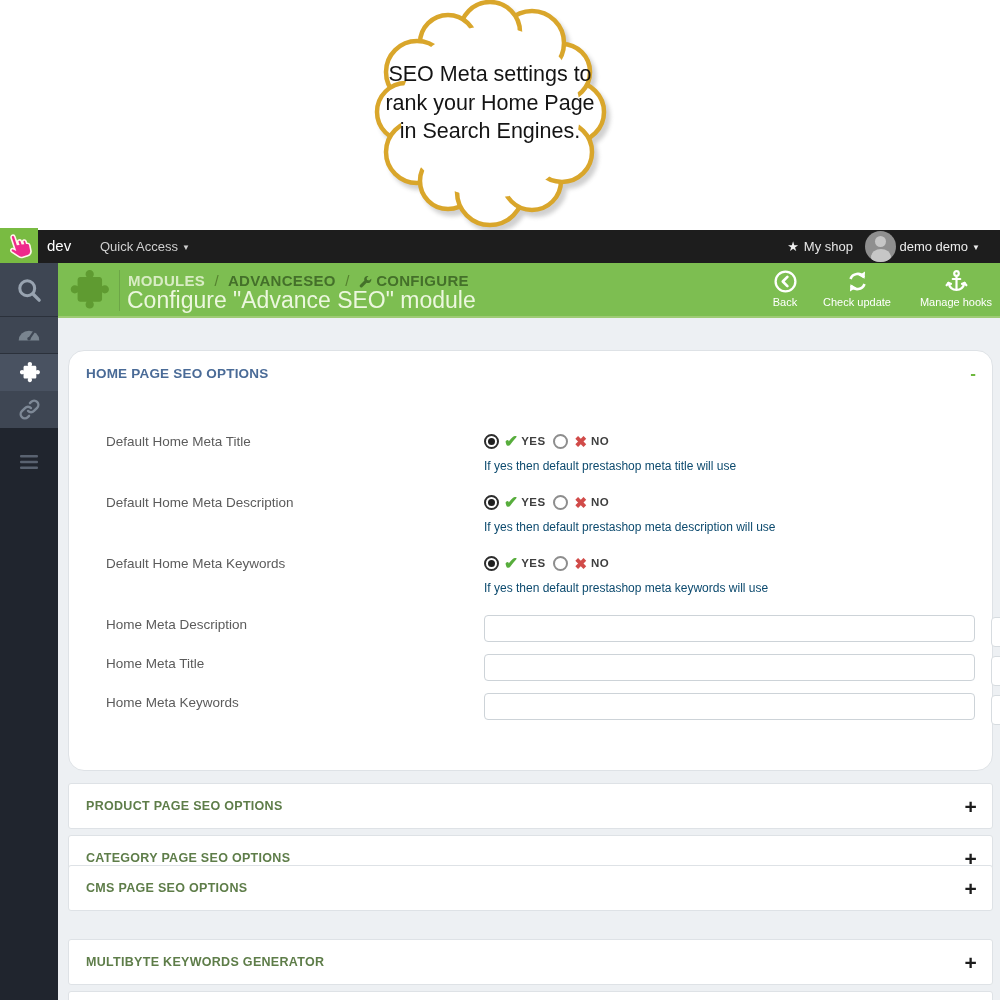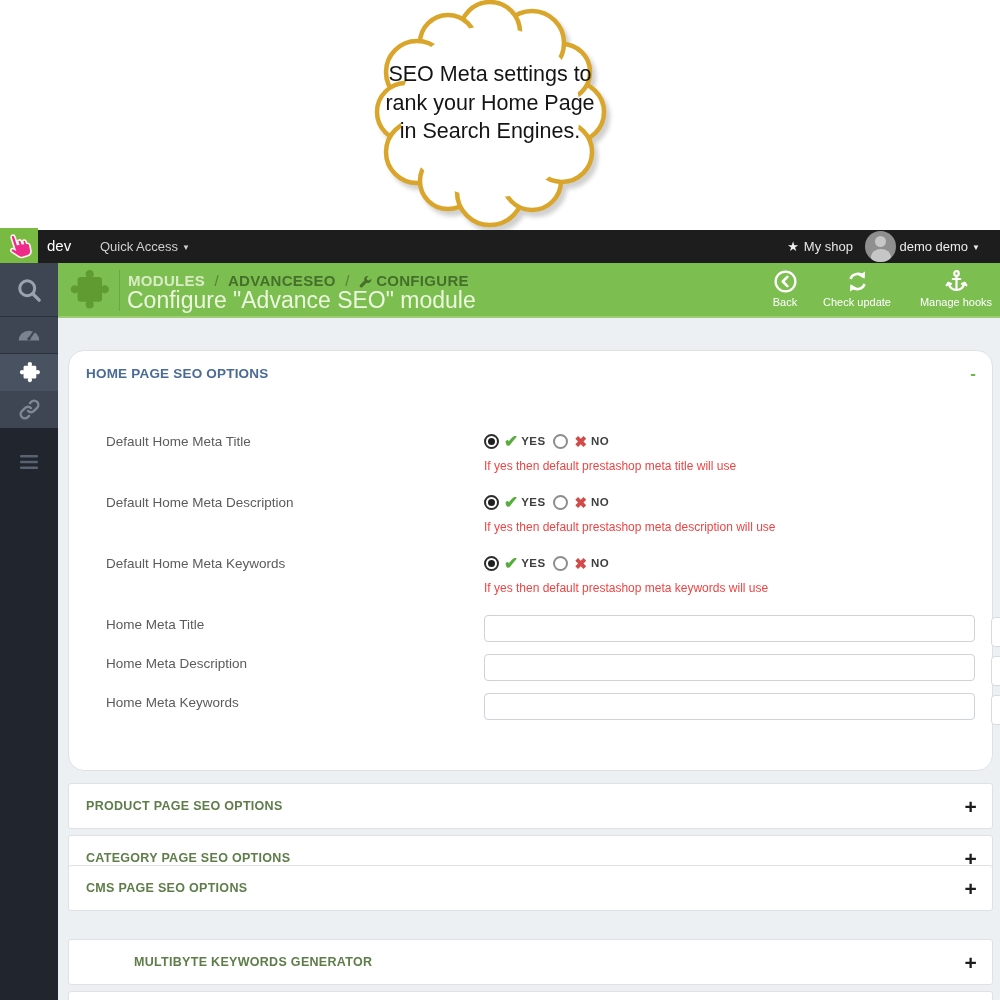--- a/index.html
+++ b/index.html
@@ -78,27 +78,27 @@
   .radio-line { display:flex; align-items:center; height:18px; }
   .radio { width:15px; height:15px; border-radius:50%; background:#fff; position:relative; cursor:pointer; flex:none; }
   .radio-on { border:2px solid #2d2d2d; }
   .radio-on::after { content:""; position:absolute; left:2px; top:2px; right:2px; bottom:2px;
                      background:#1f1f1f; border-radius:50%; }
   .radio-off { border:2px solid #8d8d8d; }
   .mk-yes { color:#57ad3c; font-size:17px; font-weight:700; margin:0 3px 0 5px; line-height:1; }
   .mk-no  { color:#d14b49; font-size:15px; font-weight:700; margin:0 4px 0 6px; line-height:1; }
   .opt-lb { font-size:11.5px; font-weight:700; color:#3f3f3f; letter-spacing:.4px; }
   .radio-line .radio-off { margin-left:8px; }
-  .help { margin-top:9px; font-size:12px; color:#ef4444; }
+  .help { margin-top:9px; font-size:12px; color:#0c4a6e; }
   .tinput { width:100%; height:27px; border:1px solid #cdd3d8; border-radius:4px; background:#fff;
             font-size:13px; padding:0 8px; color:#333; }
   .edge-box { position:absolute; left:933px; width:20px; height:30px; background:#fff;
               border:1px solid #d7dce0; border-radius:4px; }
   .panel-c0 { top:465px; height:46px; } .panel-c1 { top:517px; height:46px; }
-  .panel-c2 { top:547px; height:46px; } .panel-c3 { top:621px; height:46px;padding-left:48px; }
+  .panel-c2 { top:547px; height:46px; } .panel-c3 { top:621px; height:46px; }
   .panel-sliver { top:673px; height:30px; }
 </style>
 </head>
 <body>
 
 <div class="stage">
 
   <div class="cloud-wrap">
     <svg width="256" height="230" viewBox="0 0 256 230">
       <g fill="#ffffff" stroke="#d9a62b" stroke-width="4.5">
@@ -278,25 +278,25 @@
               <span class="opt-lb">YES</span>
               <span class="radio radio-off"></span>
               <span class="mk-no">✖</span>
               <span class="opt-lb">NO</span>
             </div>
             <div class="help">If yes then default prestashop meta keywords will use</div>
           </div>
         </div>
 
         <div class="frow frow-text">
+          <div class="flabel">Home Meta Description</div>
+          <div class="fctrl"><input class="tinput" type="text" value="" style=""></div>
+        </div>
+        <div class="frow frow-text">
           <div class="flabel">Home Meta Title</div>
-          <div class="fctrl"><input class="tinput" type="text" value="" style=""></div>
-        </div>
-        <div class="frow frow-text">
-          <div class="flabel">Home Meta Description</div>
           <div class="fctrl"><input class="tinput" type="text" value="" style=""></div>
         </div>
         <div class="frow frow-text">
           <div class="flabel">Home Meta Keywords</div>
           <div class="fctrl"><input class="tinput" type="text" value="" style=""></div>
         </div>
 
       </div>
     </div>
 

